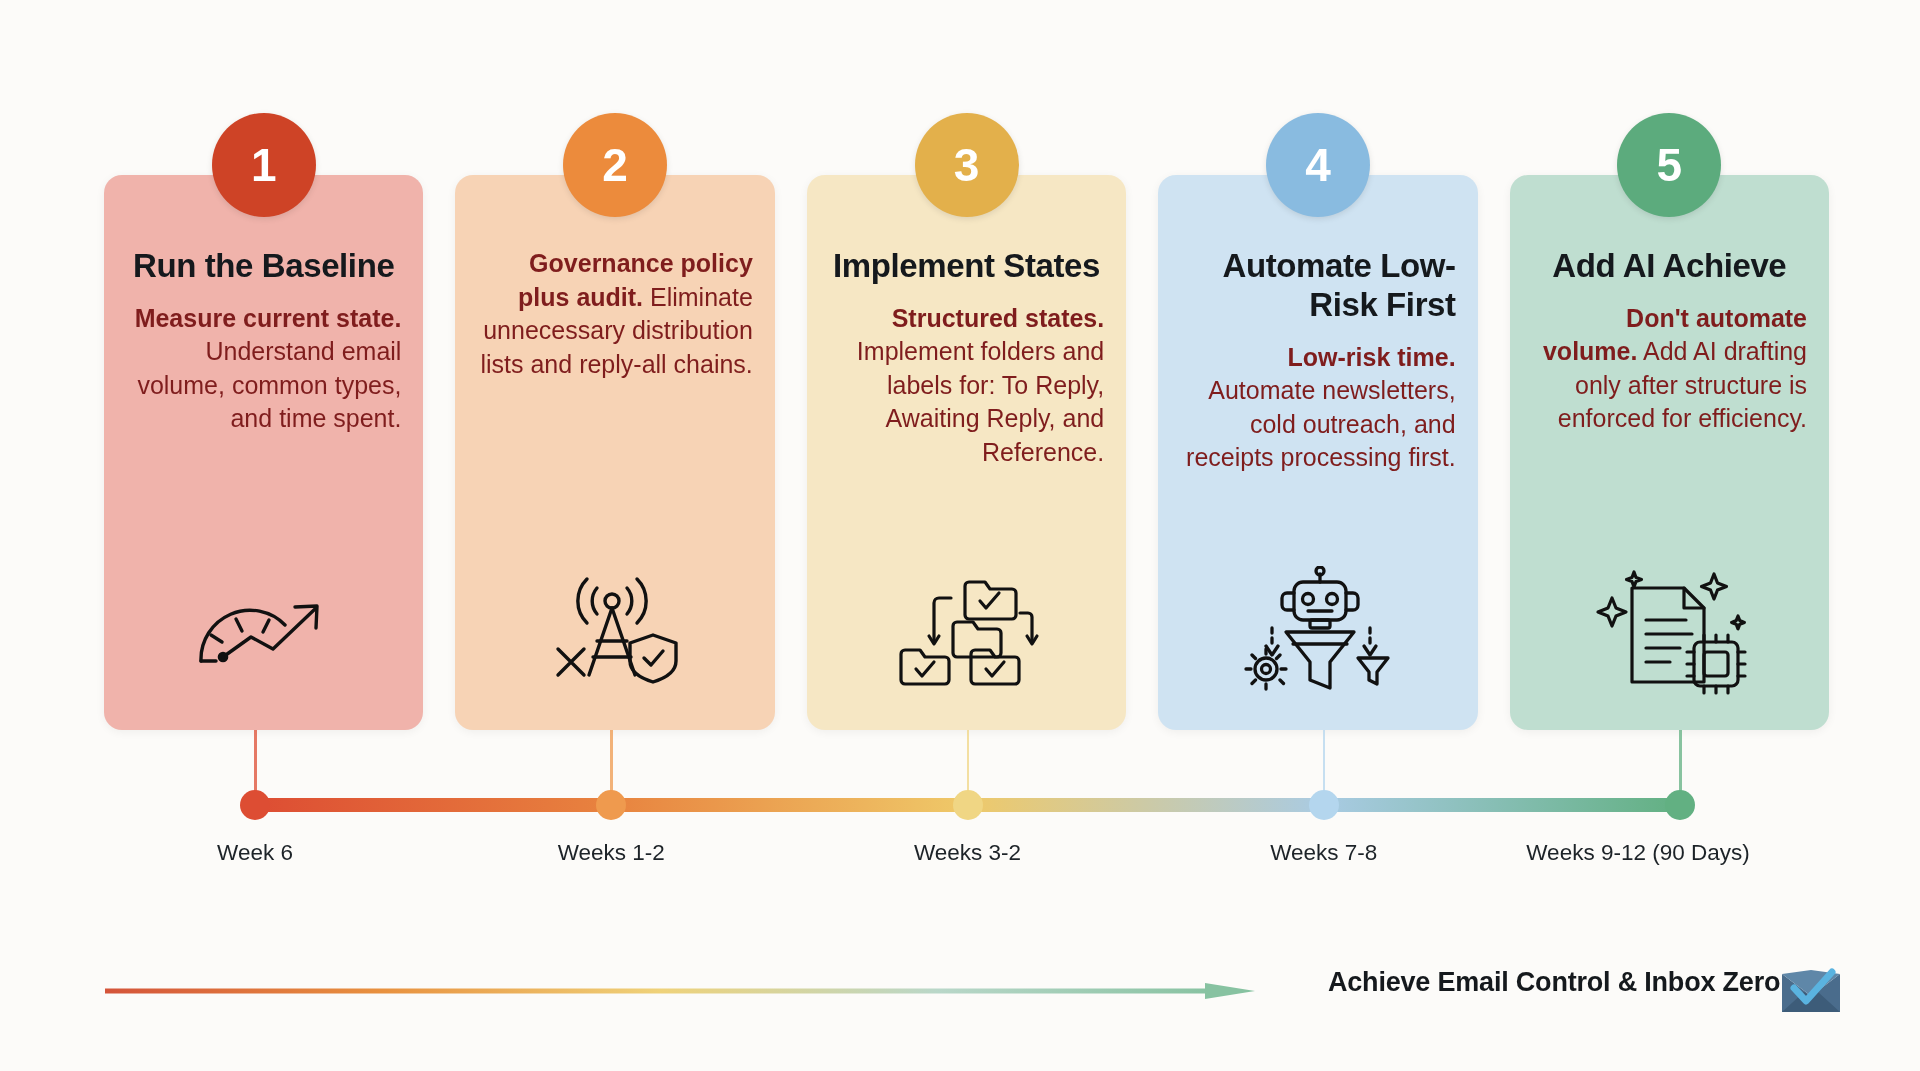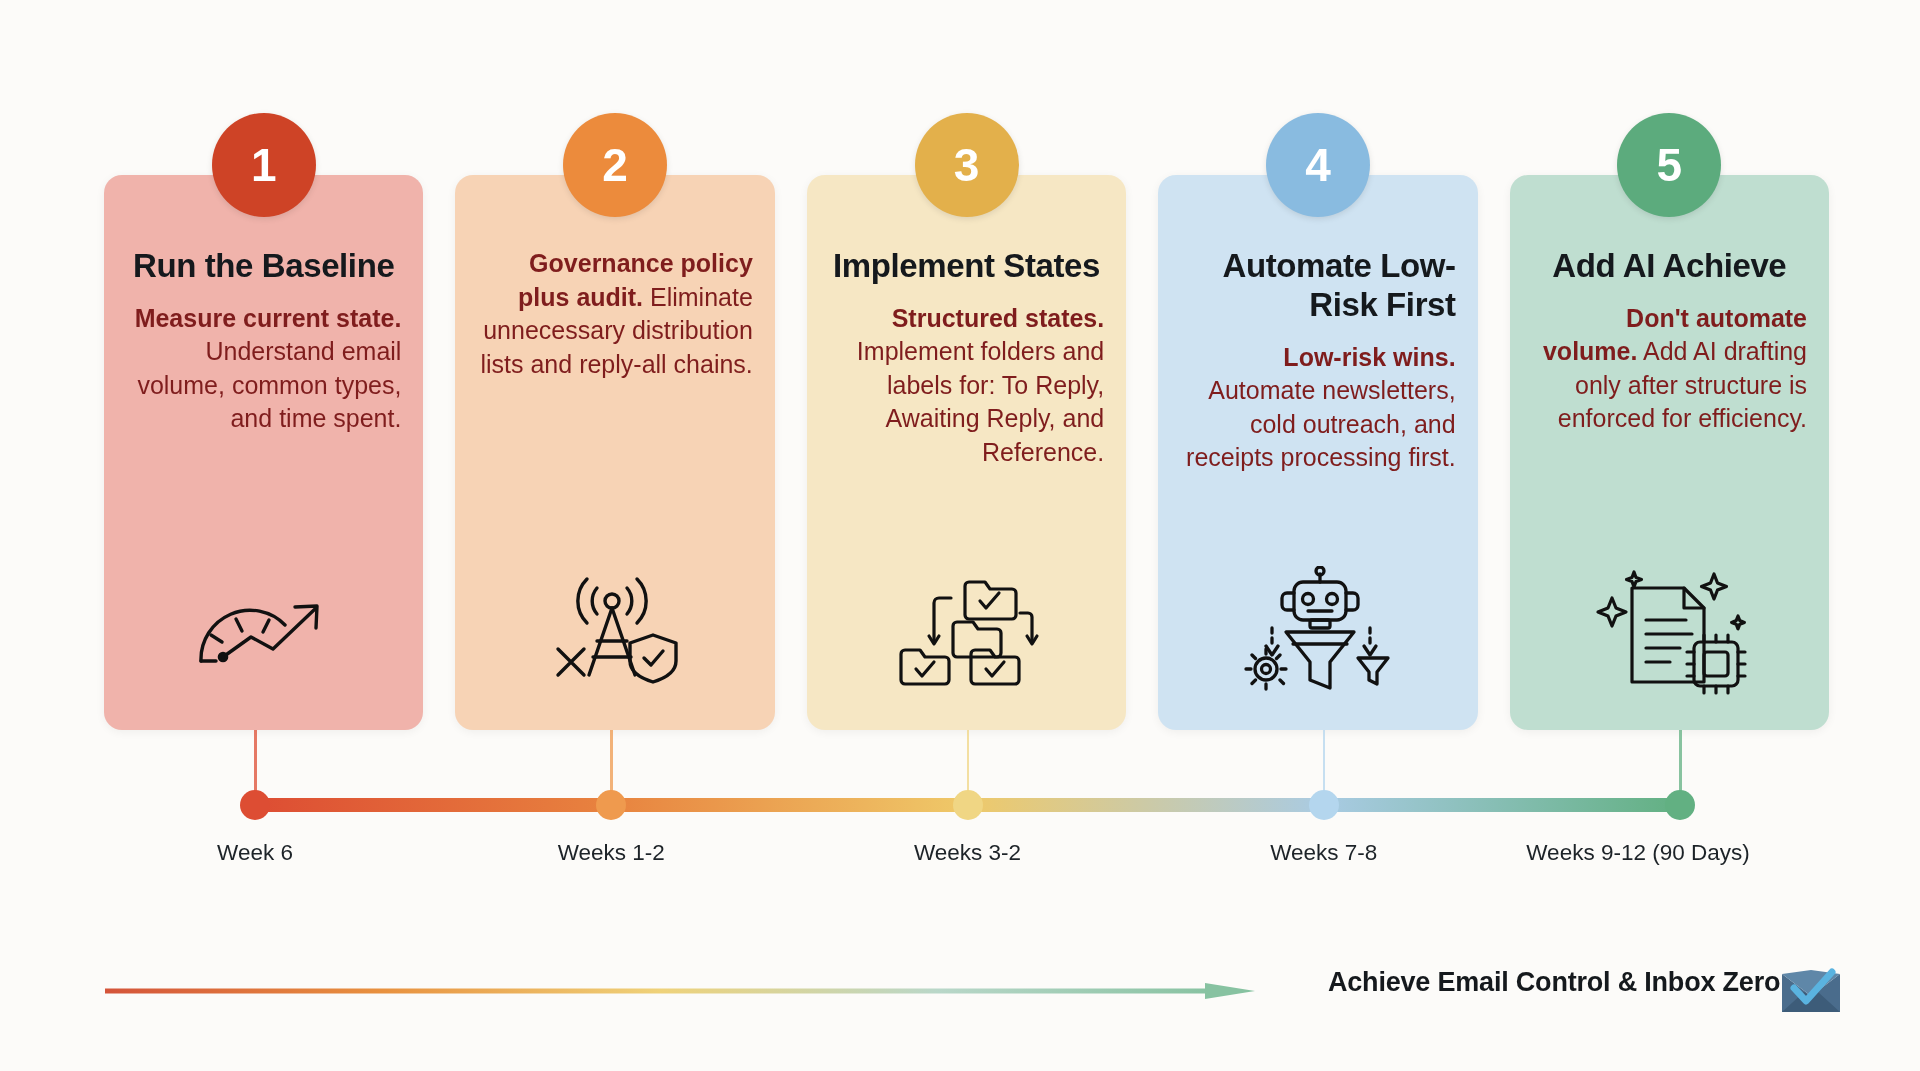--- a/index.html
+++ b/index.html
@@ -207,21 +207,21 @@
         </svg>
       </div>
     </div>
 
     <div class="card" style="background: rgb(207, 227, 242);">
       <div class="badge" style="background: rgb(137, 187, 224);">
         <span>4</span>
       </div>
       <div class="card-title">Automate Low-Risk First</div>
       <div class="card-body">
-        <b>Low-risk wins.</b><span> Automate newsletters, cold outreach, and receipts processing first.</span>
+        <b>Low-risk time.</b><span> Automate newsletters, cold outreach, and receipts processing first.</span>
       </div>
       <div class="icon-wrap">
         <svg width="160" height="128" viewBox="0 0 160 128" fill="none" stroke="#111" stroke-width="3.3" stroke-linecap="round" stroke-linejoin="round">
 
           <path d="M82 16 v-8"></path>
             <circle cx="82" cy="5" r="4"></circle>
 
           <rect x="56" y="16" width="52" height="38" rx="9"></rect>
           <circle cx="70" cy="33" r="5.5"></circle>
             <circle cx="94" cy="33" r="5.5"></circle>

